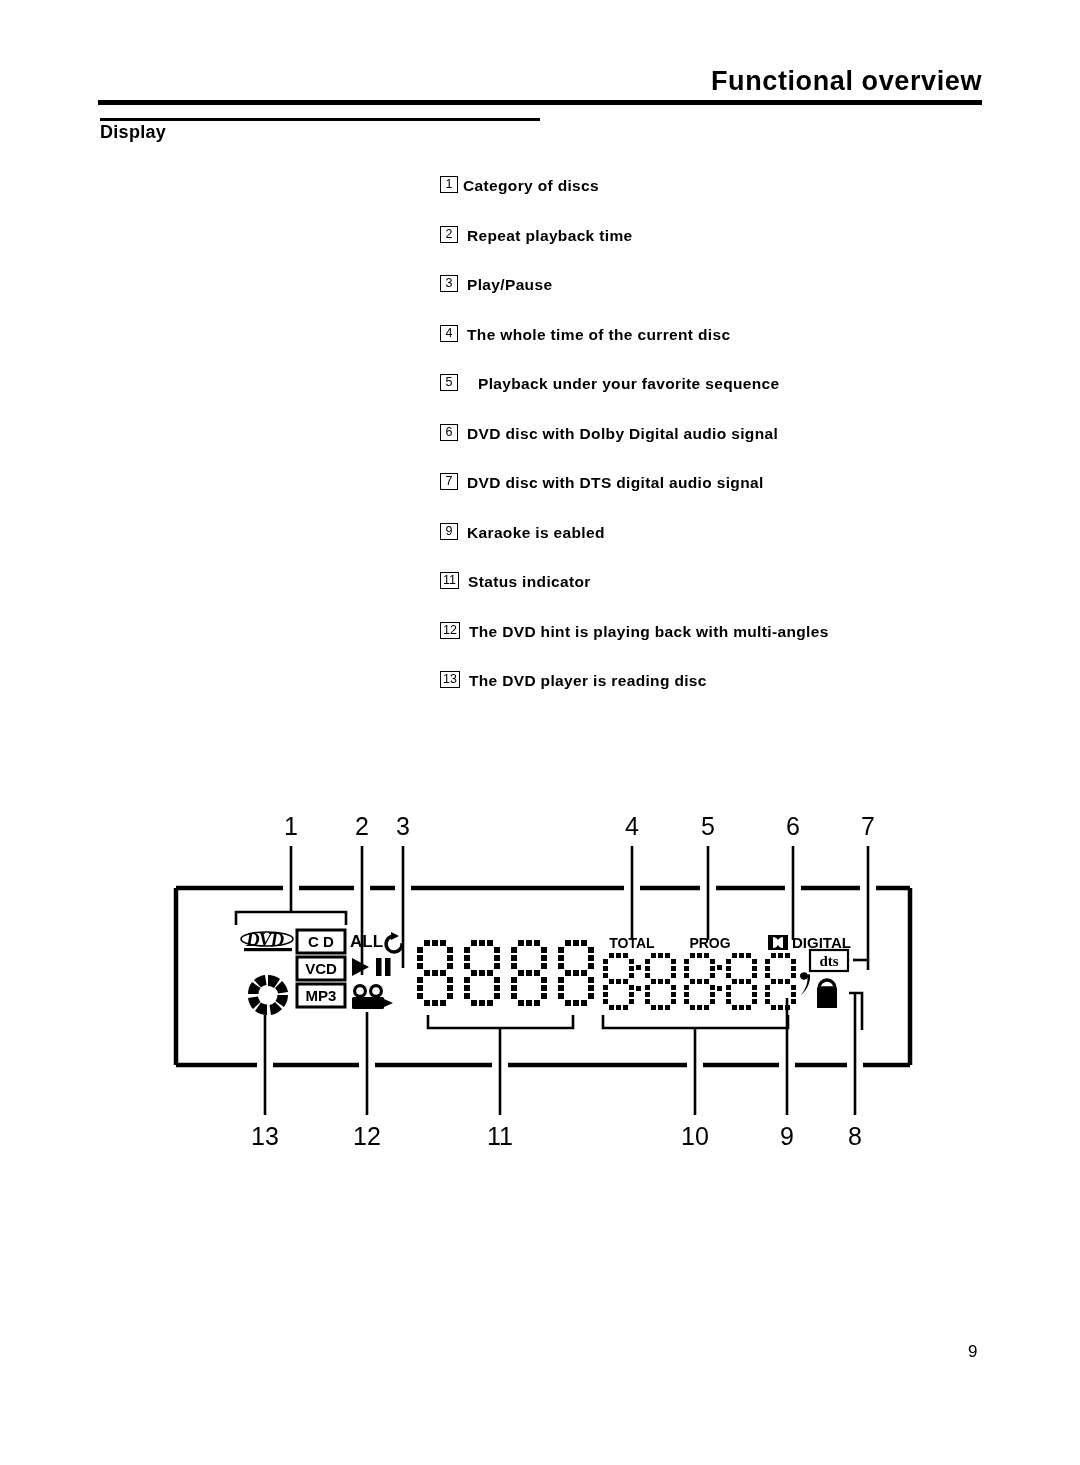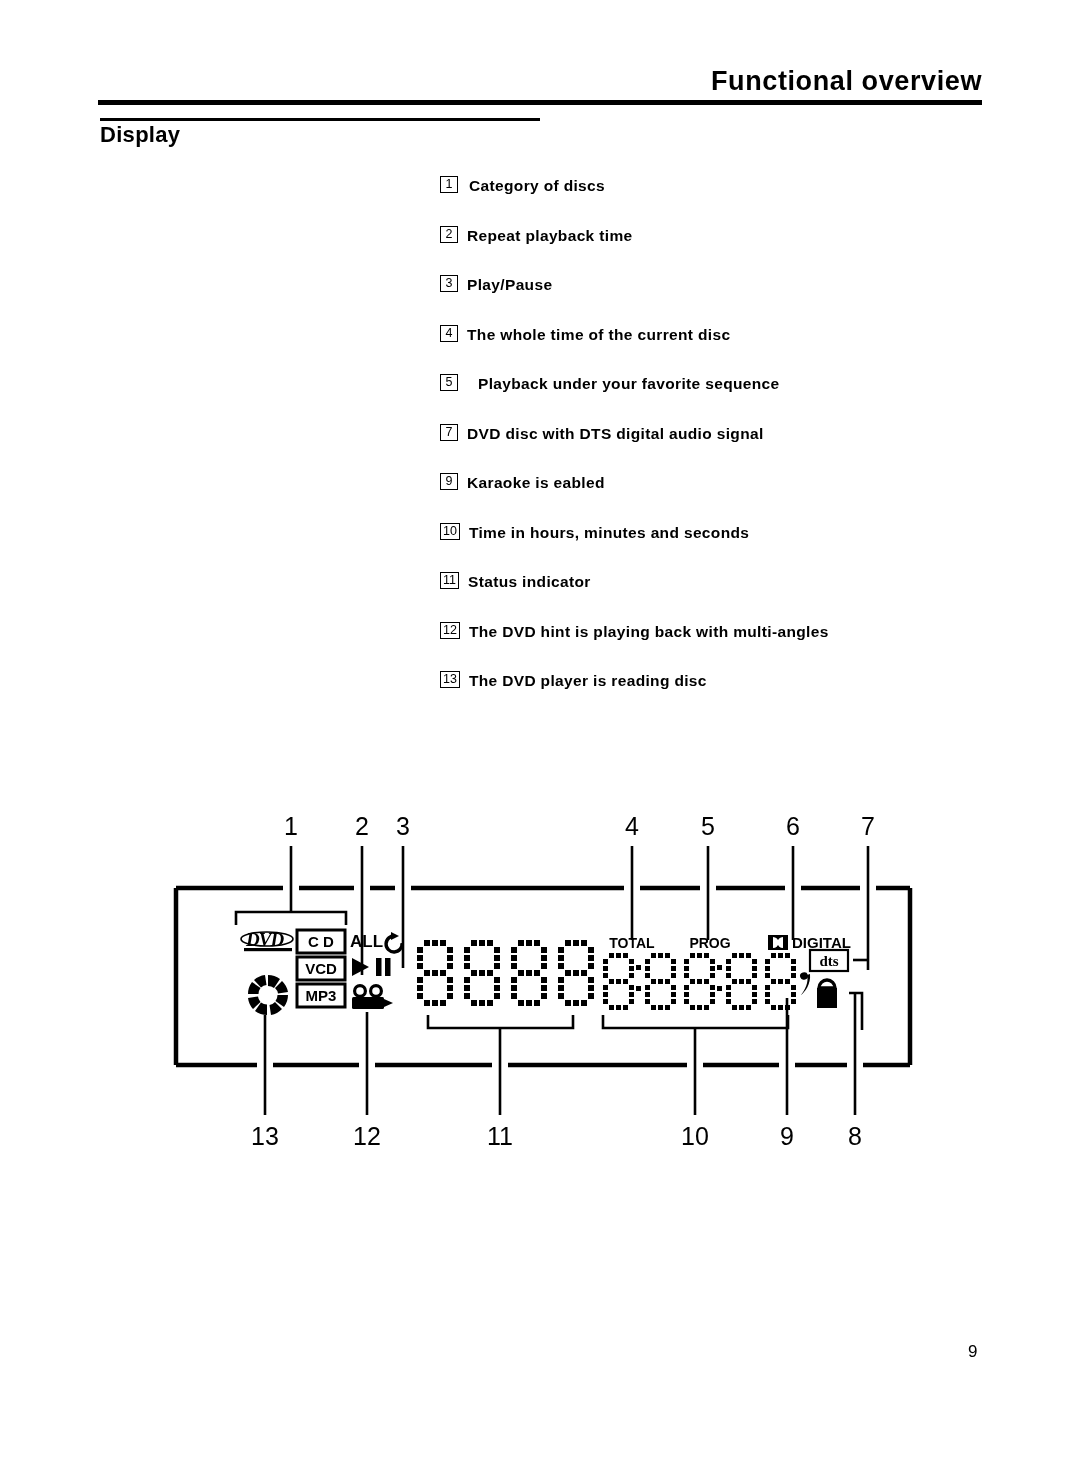--- a/index.html
+++ b/index.html
@@ -22,21 +22,21 @@
   .hdr-rule{
     position:absolute; left:98px; top:100px; width:884px; height:5px;
     background:#000;
   }
   .sec-rule{
     position:absolute; left:100px; top:118px; width:440px; height:3px;
     background:#000;
   }
   .sec-title{
     position:absolute; left:100px; top:122px;
-    font-size:22px; font-weight:bold; letter-spacing:.3px;
+    font-size:18px; font-weight:bold; letter-spacing:.3px;
   }
 
   
   .list{position:absolute; left:440px; top:176px; width:560px;}
   .li{
     position:relative;
     height:49.5px;
     white-space:nowrap;
   }
   .li .num{
@@ -51,21 +51,21 @@
     font-family:"Liberation Sans", sans-serif;
   }
   .li .txt{
     display:inline-block;
     margin-left:9px;
     font-size:15.5px;
     font-weight:bold;
     letter-spacing:.35px;
   }
   
-  .li.i1 .txt{margin-left:11px;}
+  .li.i1 .txt{margin-left:5px;}
   .li.i5 .txt{margin-left:20px;}
 
   
   .diagram{position:absolute;left:0;top:790px;width:1080px;height:390px;}
   .diagram svg{display:block;}
 
   .pagenum{
     position:absolute; left:968px; top:1342px;
     font-size:17px;
   }
@@ -90,27 +90,27 @@
     <div class="li">
       <span class="num">3</span><span class="txt">Play/Pause</span>
     </div>
     <div class="li">
       <span class="num">4</span><span class="txt">The whole time of the current disc</span>
     </div>
     <div class="li i5">
       <span class="num">5</span><span class="txt">Playback under your favorite sequence</span>
     </div>
     <div class="li">
+      <span class="num">6</span><span class="txt">DVD disc with Dolby Digital audio signal</span>
+    </div>
+    <div class="li">
       <span class="num">7</span><span class="txt">DVD disc with DTS digital audio signal</span>
     </div>
     <div class="li">
       <span class="num">9</span><span class="txt">Karaoke is eabled</span>
-    </div>
-    <div class="li">
-      <span class="num">10</span><span class="txt">Time in hours, minutes and seconds</span>
     </div>
     <div class="li">
       <span class="num">11</span><span class="txt">Status indicator</span>
     </div>
     <div class="li">
       <span class="num">12</span><span class="txt">The DVD hint is playing back with multi-angles</span>
     </div>
     <div class="li">
       <span class="num">13</span><span class="txt">The DVD player is reading disc</span>
     </div>

